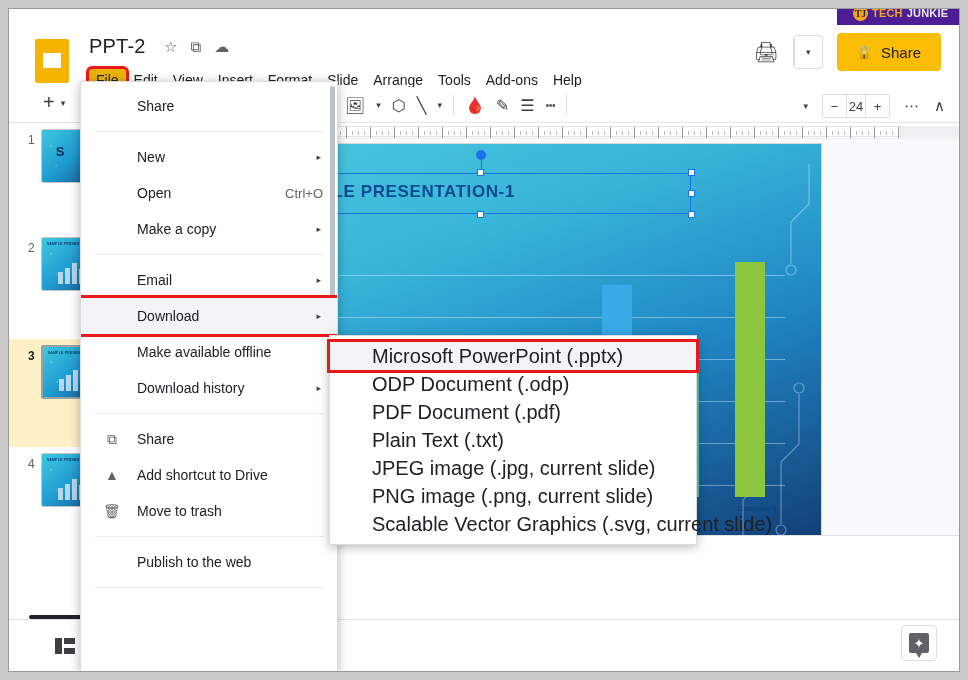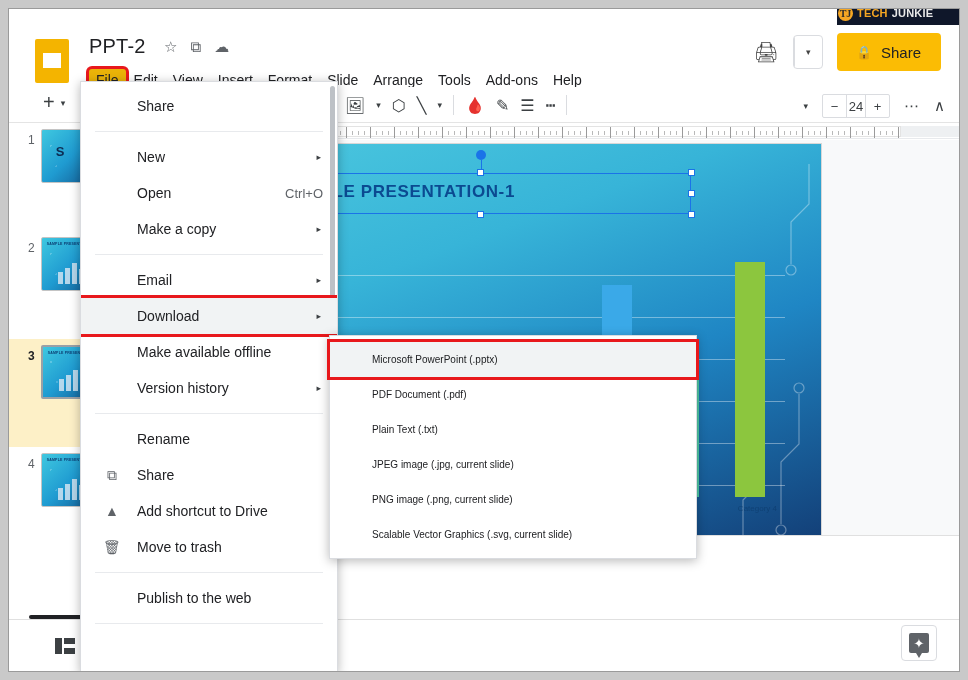--- a/index.html
+++ b/index.html
@@ -20,23 +20,23 @@
     width: 952px; height: 664px;
     background: #ffffff;
     border: 1px solid #9a9a9a;
     overflow: hidden;
   }
 
   
   .brandbar {
     position: absolute; right: 0; top: -8px;
     width: 122px; height: 24px;
-    background: #0f172a;
+    background: #4c1d95;
     display: flex; align-items: center; gap: 4px;
-    padding-left: 1px;
+    padding-left: 16px;
     z-index: 60;
   }
   .tj-mark {
     width: 15px; height: 15px; border-radius: 50%;
     background: #f5a623;
     display:flex; align-items:center; justify-content:center;
     font-size: 10px; font-weight: bold; color: #2b2b2b;
     font-family: "Liberation Serif", serif;
   }
   .tj-tech { color:#f5a623; font-size:11px; font-weight:bold; letter-spacing:.2px;}
@@ -367,22 +367,22 @@
   }
 
   
   .submenu{
     position:absolute; left:320px; top:326px; width:368px;
     background:#fff; border:1px solid #dadce0;
     box-shadow:0 2px 10px rgba(0,0,0,.28);
     padding:6px 0; z-index:50;
   }
   .srow{
-    display:flex; align-items:center; height:35px;
-    padding:0 14px 0 42px; font-size:10px; color:#202124; white-space:nowrap;
+    display:flex; align-items:center; height:28px;
+    padding:0 14px 0 42px; font-size:20px; color:#202124; white-space:nowrap;
   }
   .srow.hl{
     background:#f1f3f4;
     box-shadow:0 0 0 3px #e8181c; position:relative; z-index:3;
   }
 </style>
 </head>
 <body>
 
 <div id="root">
@@ -626,28 +626,25 @@
         <span class="arrow">▸</span>
       </div>
       <div class="mrow hl">
         <span>Download</span>
         <span class="arrow">▸</span>
       </div>
       <div class="mrow">
         <span>Make available offline</span>
       </div>
       <div class="mrow">
-        <span>Version history</span>
+        <span>Download history</span>
         <span class="arrow">▸</span>
       </div>
       <div class="msep"></div>
 
-      <div class="mrow">
-        <span>Rename</span>
-      </div>
       <div class="mrow">
         <span class="mico">⧉</span>
         <span>Share</span>
       </div>
       <div class="mrow">
         <span class="mico">▲</span>
         <span>Add shortcut to Drive</span>
       </div>
       <div class="mrow">
         <span class="mico">🗑</span>
@@ -665,20 +662,23 @@
       </div>
 
       <div class="menu-scroll"></div>
     </div>
 
     <div class="submenu">
       <div class="srow hl">
         <span>Microsoft PowerPoint (.pptx)</span>
       </div>
       <div class="srow">
+        <span>ODP Document (.odp)</span>
+      </div>
+      <div class="srow">
         <span>PDF Document (.pdf)</span>
       </div>
       <div class="srow">
         <span>Plain Text (.txt)</span>
       </div>
       <div class="srow">
         <span>JPEG image (.jpg, current slide)</span>
       </div>
       <div class="srow">
         <span>PNG image (.png, current slide)</span>

